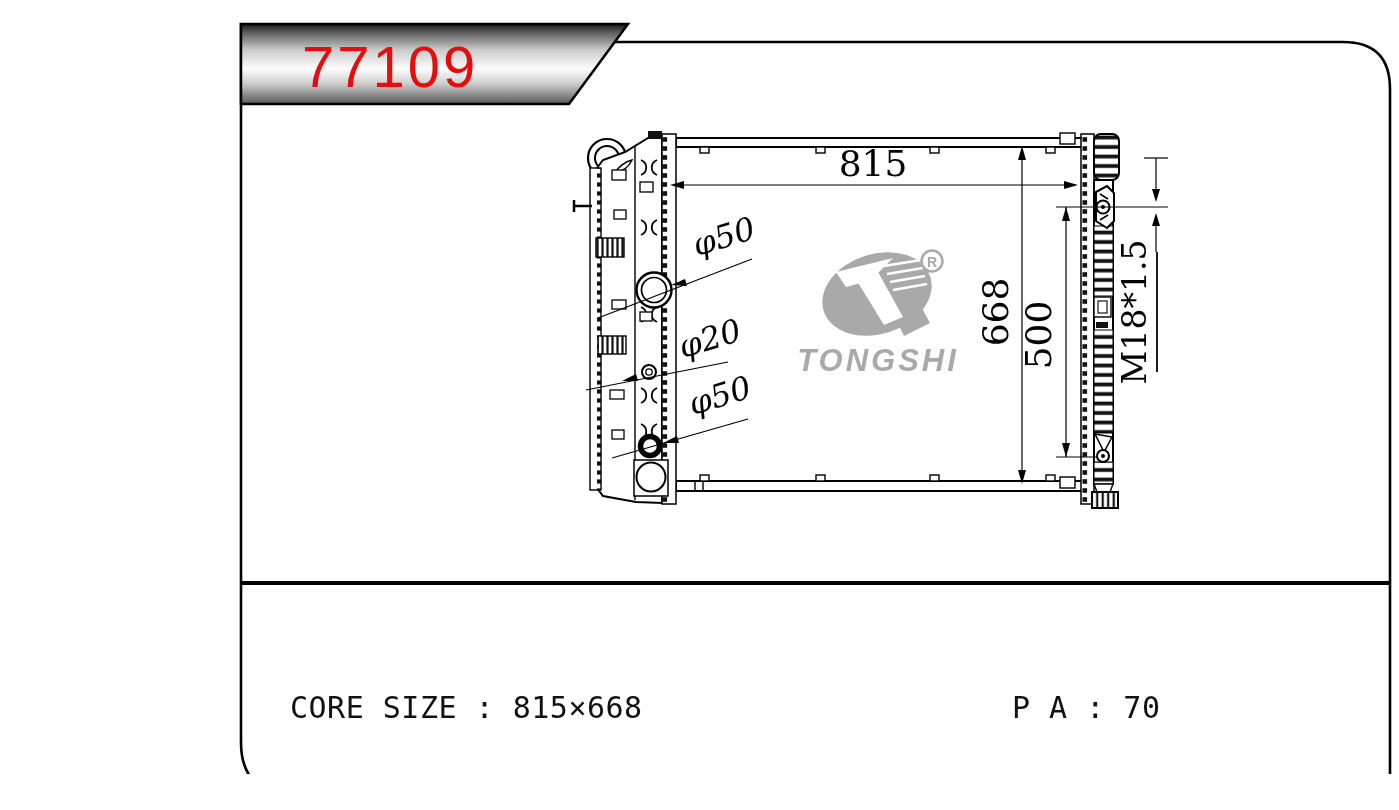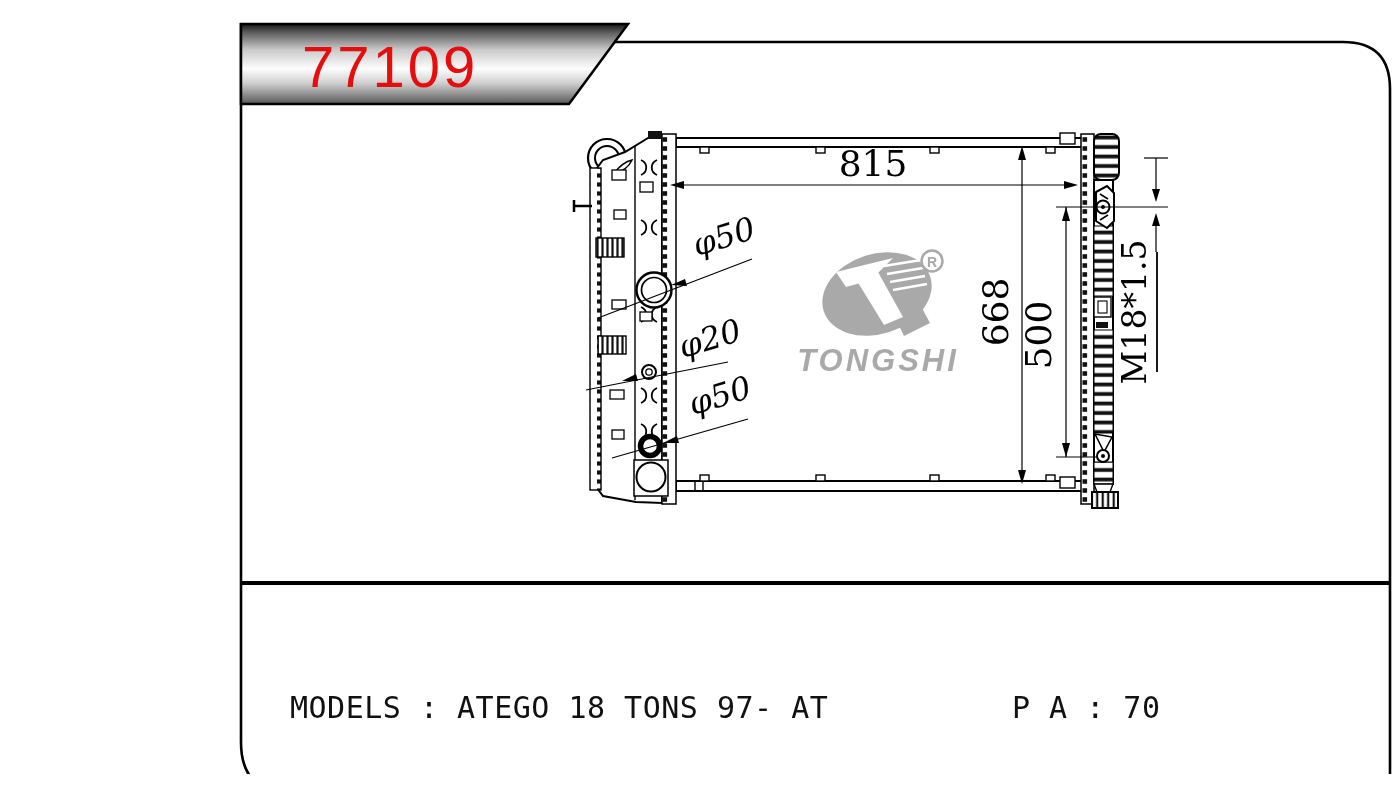--- a/index.html
+++ b/index.html
@@ -207,21 +207,20 @@
     </g>
     <g stroke-width="1.2">
       <line x1="748" y1="419" x2="612" y2="458"></line>
       <polygon points="663,443 677,436 679,443" fill="#000" stroke="none"></polygon>
       <text transform="translate(723,406) rotate(-17)" class="dim phi" text-anchor="middle" stroke="none">φ50</text>
     </g>
   </g>
 </svg>
 
   <div class="spec-col spec-left">
-    <div>MODELS : ATEGO 18 TONS 97- AT</div>
     <div>CORE SIZE : 815×668</div>
     
     
   </div>
   <div class="spec-col spec-right">
     <div>P A : 70</div>
     <div>DPI :</div>
     
     
   </div>

